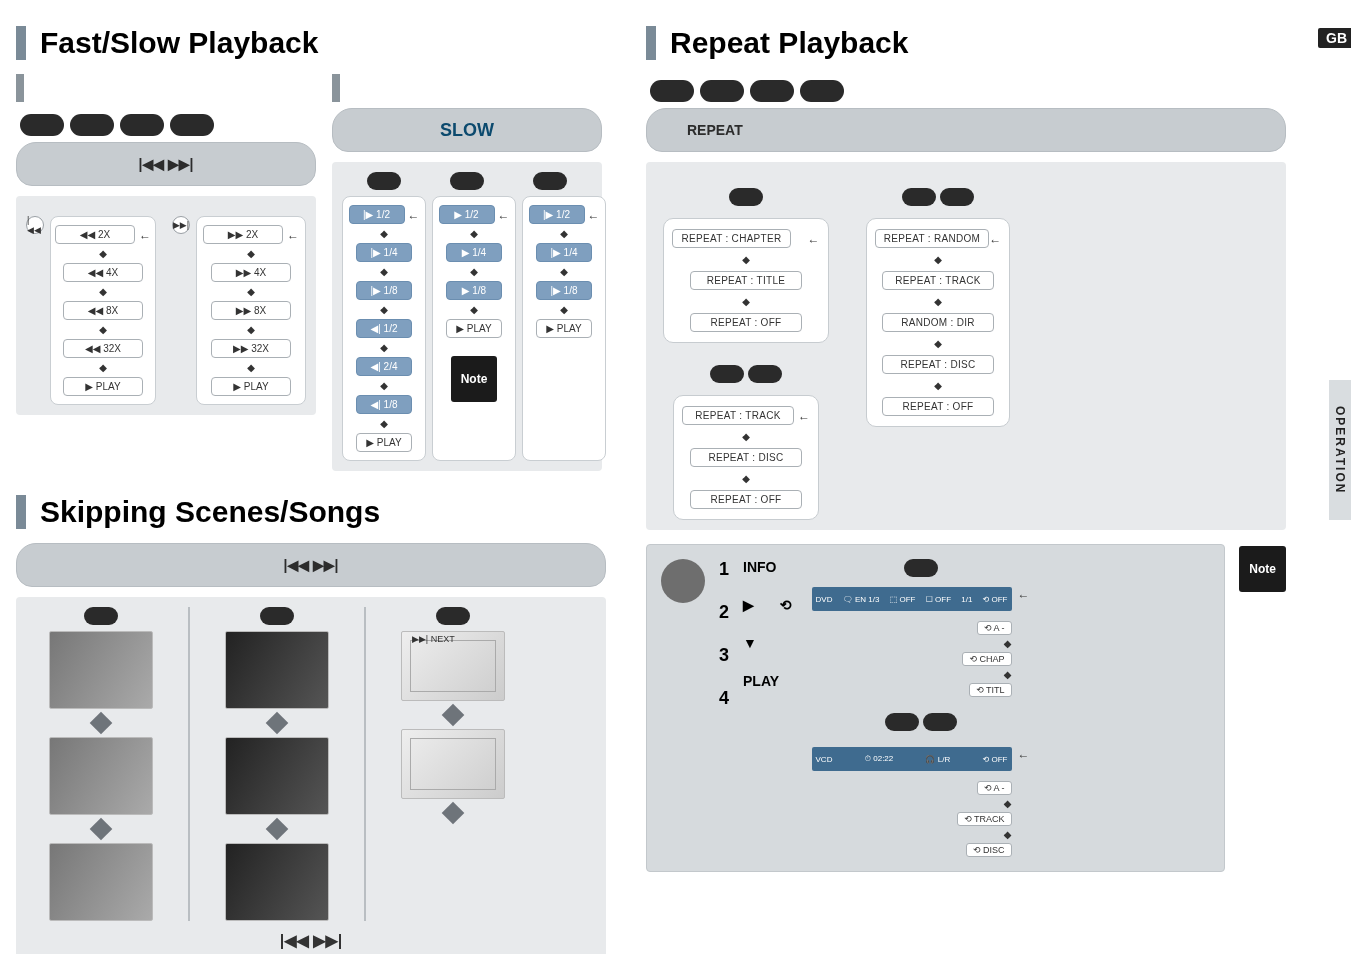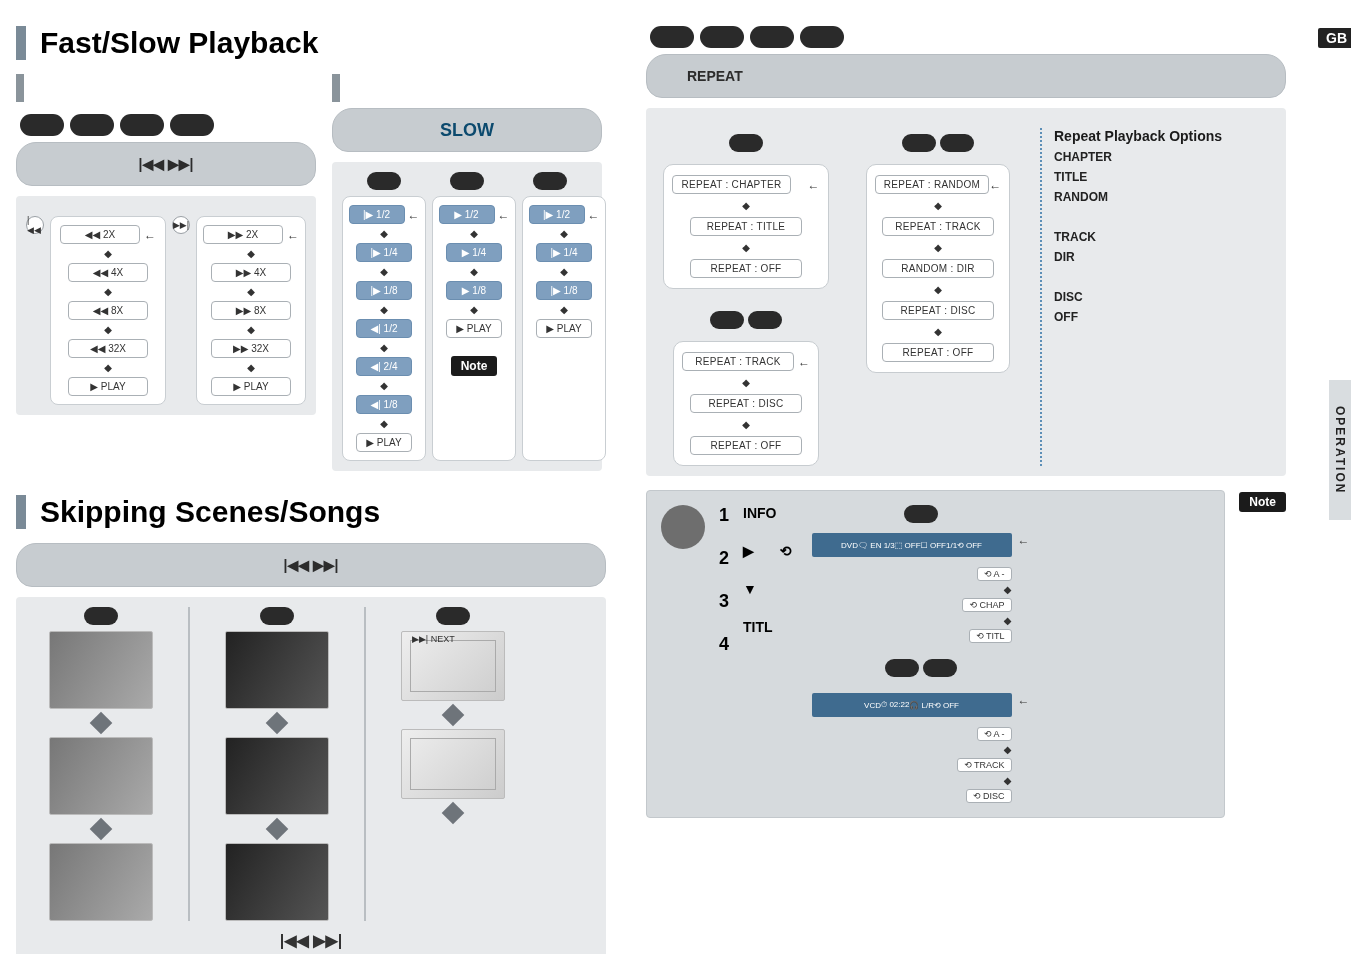--- a/index.html
+++ b/index.html
@@ -130,21 +130,21 @@
   }
   .left-arrow {
     font-size: 12px; color: #333;
   }
   .note-chip {
     display: inline-block;
     background: #1b1b1b;
     color: #fff;
     font-weight: bold;
     font-size: 12px;
-    padding: 3px 10px;
+    padding: 16px 10px;
     border-radius: 3px;
   }
 
   .circle-btn {
     width: 18px;
     height: 18px;
     border: 1px solid #9aa0a5;
     border-radius: 50%;
     display: inline-flex;
     align-items: center;
@@ -228,21 +228,21 @@
   .step-labels { display:flex; flex-direction:column; gap:22px; font-size:14px; font-weight:bold; }
   .osd-strip {
     width: 200px;
     height: 20px;
     background: #3f6b8f;
     border-radius: 2px;
     font-size: 8px;
     color: #fff;
     display:flex;
     align-items:center;
-    justify-content:center;
+    justify-content:space-between;
     padding: 12px 4px;
   }
   .tiny-pill {
     font-size: 9px;
     border: 1px solid #aab0b5;
     border-radius: 3px;
     padding: 1px 6px;
     background:#fff;
     color:#333;
     white-space:nowrap;
@@ -283,21 +283,21 @@
             <span class="oval"></span>
             <span class="oval"></span>
         </div>
         <div class="bar-header">|◀◀  ▶▶|</div>
 
         <div class="panel" style="margin-top:10px;">
           <div class="three-boxes" style="justify-content:space-between;">
 
             <div style="display:flex; align-items:flex-start; gap:6px;">
               <span class="circle-btn">|◀◀</span>
-              <div class="flow-box" style="width:116px;">
+              <div class="flow-box" style="width:106px;">
                 <div style="display:flex; align-items:center; gap:4px;">
                   <span class="pill">◀◀  2X</span>
                     <span class="left-arrow">←</span>
                 </div>
                 <span class="down-arrow">◆</span>
                 <span class="pill">◀◀  4X</span>
                 <span class="down-arrow">◆</span>
                 <span class="pill">◀◀  8X</span>
                 <span class="down-arrow">◆</span>
                 <span class="pill">◀◀  32X</span>
@@ -421,20 +421,21 @@
           <div class="diamond"></div>
           <div class="thumb small"></div>
           <div class="diamond"></div>
         </div>
       </div>
       <div style="text-align:center; margin-top:10px; font-weight:bold; color:#333;">|◀◀  ▶▶|</div>
     </div>
   </div>
 
   <div class="col-right">
+    <h2 class="section-title">Repeat Playback</h2>
 
     <div class="ovals">
       <span class="oval"></span>
         <span class="oval"></span>
         <span class="oval"></span>
         <span class="oval"></span>
     </div>
     <div class="bar-header repeat">REPEAT</div>
 
     <div class="panel" style="margin-top:10px;">
@@ -484,55 +485,41 @@
             <span class="pill wide">REPEAT : TRACK</span>
             <span class="down-arrow">◆</span>
             <span class="pill wide">RANDOM : DIR</span>
             <span class="down-arrow">◆</span>
             <span class="pill wide">REPEAT : DISC</span>
             <span class="down-arrow">◆</span>
             <span class="pill wide">REPEAT : OFF</span>
           </div>
         </div>
 
-        <div class="dotted-col-sep" style="flex:1;">
-          <div class="option-title">Repeat Playback Options</div>
-          <div>
-            <div class="option-item">CHAPTER</div>
-            <div class="option-item">TITLE</div>
-            <div class="option-item">RANDOM</div>
-            <div style="height:14px;"></div>
-            <div class="option-item">TRACK</div>
-            <div class="option-item">DIR</div>
-            <div style="height:14px;"></div>
-            <div class="option-item">DISC</div>
-            <div class="option-item">OFF</div>
-          </div>
-        </div>
       </div>
     </div>
 
     <div style="display:flex; gap:14px; align-items:flex-start;">
       <div class="steps-panel" style="flex:1;">
         <div class="steps-left">
           <div class="big-dot"></div>
           <div class="step-nums">
             <span>1</span>
             <span>2</span>
             <span>3</span>
             <span>4</span>
           </div>
           <div class="step-labels">
             <span>INFO</span>
             <span style="display:flex; gap:26px; align-items:center;">
               <span>▶</span>
               <span>⟲</span>
             </span>
             <span>▼</span>
-            <span>TITL</span>
+            <span>PLAY</span>
           </div>
         </div>
 
         <div style="display:flex; flex-direction:column; gap:10px;">
           <span class="oval oval-sm" style="align-self:center;"></span>
           <div style="display:flex; gap:6px; align-items:flex-start;">
             <div class="osd-strip">
               <span>DVD</span>
               <span>🗨 EN 1/3</span>
               <span>⬚ OFF</span>

